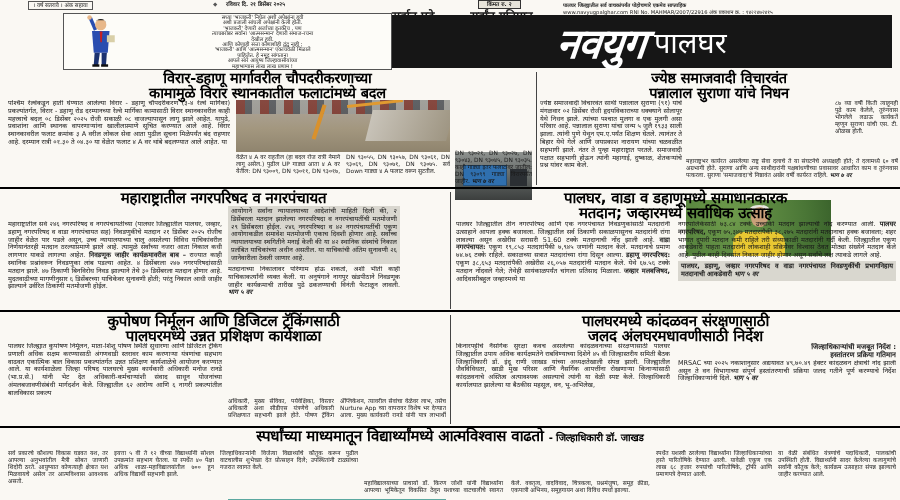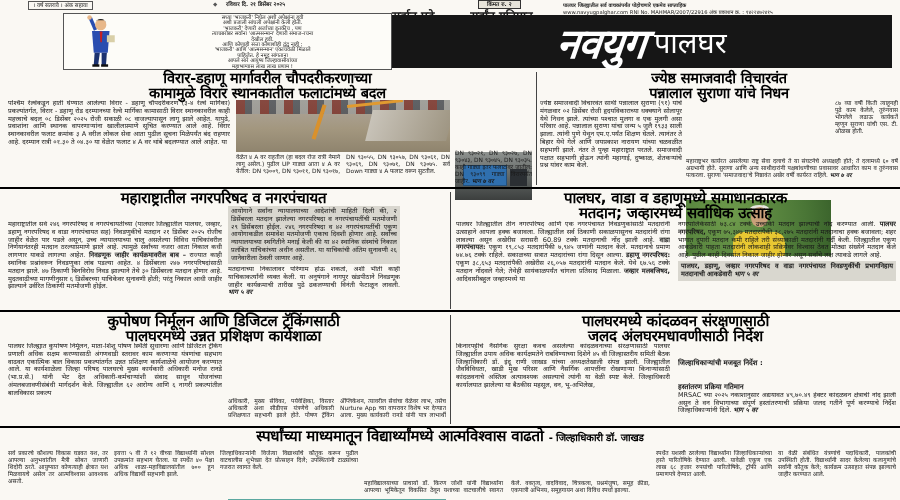--- a/index.html
+++ b/index.html
@@ -11,21 +11,21 @@
   .abs{position:absolute;}
   .tiny{font-size:5.6px;line-height:1.2;}
   .small{font-size:6.5px;line-height:1.2;text-align:justify;overflow:hidden;}
   .cap{font-size:5.9px;line-height:1.2;text-align:justify;overflow:hidden;}
   .headline{font-weight:bold;color:#000;text-align:center;font-size:14.5px;line-height:1.0;letter-spacing:-0.2px;}
   .rule{background:#000;height:2px;left:0;width:900px;}
   .vdiv{width:1px;background:#444;}
   .box{border:1px solid #555;}
   .graybox{background:#d9d7cf;padding:2px 3px;}
   .cont{font-weight:bold;white-space:nowrap;font-style:italic;}
-  .subhead{font-weight:bold;text-align:left;font-size:7px;line-height:1.2;margin-top:16px;}
+  .subhead{font-weight:bold;text-align:right;font-size:7px;line-height:1.2;}
   .bold-lead{font-weight:bold;}
   .photo{overflow:hidden;position:relative;}
   
   .construction{background:linear-gradient(180deg,#b9b5ab 0%,#a99f90 25%,#a3977f 55%,#8f846e 100%);}
   .construction .crane1{position:absolute;left:38%;top:8%;width:4px;height:70%;background:#d9912c;transform:rotate(18deg);}
   .construction .crane2{position:absolute;left:52%;top:4%;width:56px;height:3px;background:#e09a30;transform:rotate(-6deg);}
   .construction .trucks{position:absolute;left:0;top:0;width:100%;height:26%;background:repeating-linear-gradient(90deg,#7a2e26 0 9px,#4a4e55 9px 16px,#9c9c98 16px 24px);opacity:.8;}
   .construction .road{position:absolute;right:0;top:20%;width:38%;height:60%;background:linear-gradient(100deg,#c9c4ba,#9e9582);transform:skewX(-14deg);}
   .truckphoto{background:linear-gradient(180deg,#8e928f 0%,#5f6462 55%,#3c3f3e 100%);}
   .truckphoto .bluebox{position:absolute;left:10%;top:28%;width:55%;height:38%;background:#2f6fae;border:1px solid #23507c;}
@@ -145,21 +145,21 @@
     <span class="cont">भाग ५ वर</span>
   </div>
 </div>
 <div class="abs vdiv" style="left:450px;top:192px;height:117px;"></div>
 
 <div class="abs headline hl2" style="left:453px;top:191px;width:445px;">
   <div>पालघर, वाडा व डहाणूमध्ये समाधानकारक</div>
   <div>मतदान; जव्हारमध्ये सर्वाधिक उत्साह</div>
 </div>
 <div class="abs small col" style="left:456px;top:221px;width:214px;height:88px;">
-  <span>पालघर जिल्ह्यातील तीन नगरपरिषद आणि एक नगरपंचायत निवडणुकांसाठी मतदारांनी उत्साहाने आपला हक्क बजावला. जिल्ह्यातील सर्व ठिकाणी सकाळपासूनच मतदारांनी रांगा लावल्या असून अखेरीस सरासरी 60.89 टक्के मतदानाची नोंद झाली आहे.</span>
+  <span>पालघर जिल्ह्यातील तीन नगरपरिषद आणि एक नगरपंचायत निवडणुकांसाठी मतदारांनी उत्साहाने आपला हक्क बजावला. जिल्ह्यातील सर्व ठिकाणी सकाळपासूनच मतदारांनी रांगा लावल्या असून अखेरीस सरासरी 51.60 टक्के मतदानाची नोंद झाली आहे.</span>
   <span class="bold-lead">वाडा नगरपंचायत:</span>
   <span>एकूण १९,८५३ मतदारांपैकी ७,९४५ जणांनी मतदान केले. मतदानाचे प्रमाण ७४.७६ टक्के राहिले. सकाळच्या सत्रात मतदारांच्या रांगा दिसून आल्या.</span>
   <span class="bold-lead">डहाणू नगरपरिषद:</span>
   <span>एकूण ३८,६५३ मतदारांपैकी अखेरीस २६,०५७ मतदारांनी मतदान केले. येथे ६७.५६ टक्के मतदान नोंदवले गेले; तेथेही सायंकाळपर्यंत चांगला प्रतिसाद मिळाला.</span>
   <span class="bold-lead">जव्हार मलबजिषद,</span>
   <span>आदिवासीबहुल जव्हारमध्ये या</span>
 </div>
 <div class="abs small col" style="left:678px;top:221px;width:218px;height:88px;">
   <span>नगरपालिकेसाठी ७३.८४ टक्के उच्चांकी मतदान झाल्याची नोंद करण्यात आली.</span>
   <span class="bold-lead">पालघर नगरपरिषद,</span>

